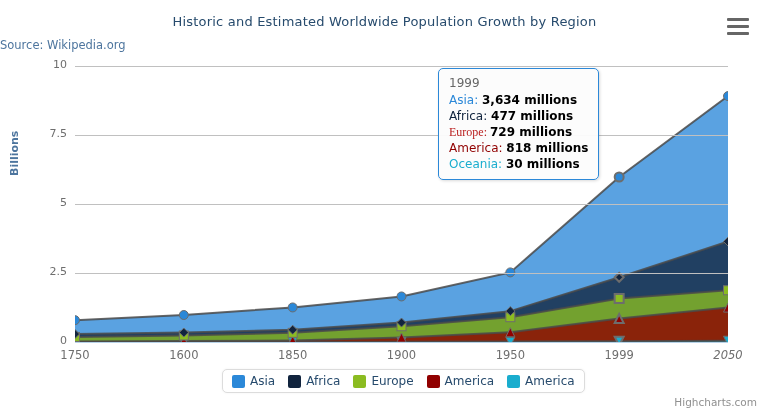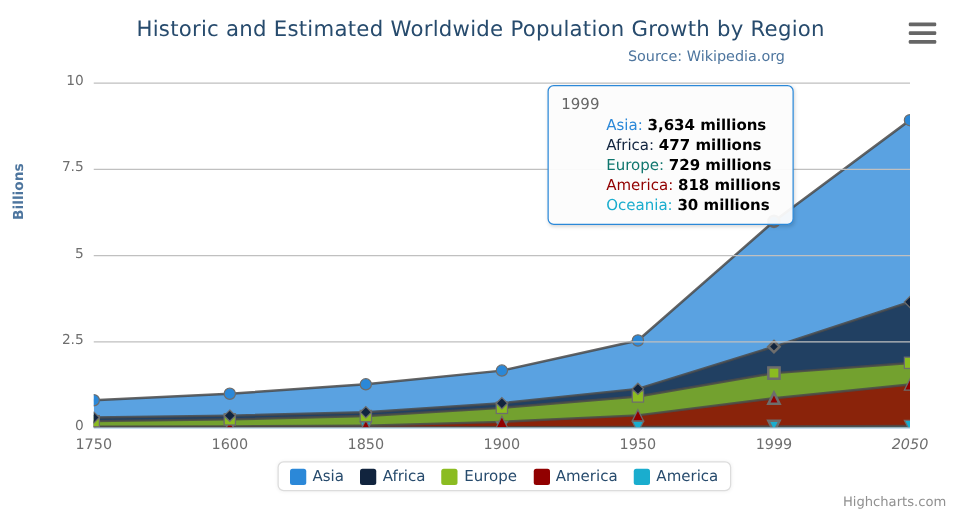--- a/index.html
+++ b/index.html
@@ -9,26 +9,26 @@
     font-family:"DejaVu Sans","Liberation Sans",sans-serif;
     overflow:hidden;
     position:relative;
   }
   #chart{position:absolute;left:0;top:0;width:769px;height:416px;}
 
   
   .title{
     position:absolute;left:0;top:14px;width:769px;
     text-align:center;
-    font-size:17px;color:#274b6d;font-weight:normal;
+    font-size:13px;color:#274b6d;font-weight:normal;
     letter-spacing:.2px;
   }
   .subtitle{
     position:absolute;left:0;top:38px;width:608px;
-    text-align:right;font-size:11.5px;color:#4d759e;margin-left:20px;
+    text-align:left;font-size:11.5px;color:#4d759e;
   }
 
   
   .ctx-btn{
     position:absolute;right:20px;top:18px;width:22px;height:18px;
     cursor:pointer;
   }
   .ctx-btn span{
     display:block;height:3px;background:#666;border-radius:1px;margin-bottom:4px;
   }
@@ -64,21 +64,21 @@
     background:rgba(252,252,252,.95);
     border:1px solid #2b88d8;border-radius:5px;
     padding:6px 10px 7px 10px;
     box-shadow:1px 1px 3px rgba(0,0,0,.15);
     z-index:30;
     font-size:12px;color:#333;
     line-height:16px;
   }
   .tt-header{color:#666;font-size:12px;margin-bottom:1px;}
   .tt-row{white-space:nowrap;font-size:12px;}
-  .tt-name{font-weight:normal;margin-left:36px;}
+  .tt-name{font-weight:normal;}
   .tt-val{font-weight:bold;color:#000;}
 
   
   .legend{
     position:absolute;left:222px;top:369px;
     border:1px solid #dcdcdc;border-radius:5px;
     background:#fff;
     padding:4px 9px;
     display:flex;align-items:center;gap:13px;
     box-shadow:0 0 3px rgba(0,0,0,.05);
@@ -181,21 +181,21 @@
       <div class="xtick" style="left: 475.333px;">1950</div>
       <div class="xtick" style="left: 584.167px;">1999</div>
       <div class="xtick" style="left: 693px; font-style: italic;">2050</div>
     </div>
 
   <div class="tooltip">
     <div class="tt-header">1999</div>
     <div id="tooltip-rows">
         <div class="tt-row"><span class="tt-name" style="color: rgb(43, 136, 216);">Asia: </span><span class="tt-val">3,634 millions</span></div>
         <div class="tt-row"><span class="tt-name" style="color: rgb(17, 36, 62);">Africa: </span><span class="tt-val">477 millions</span></div>
-        <div class="tt-row"><span class="tt-name" style="color: #0f766e;">Europe: </span><span class="tt-val">729 millions</span></div>
+        <div class="tt-row"><span class="tt-name" style="color: #b91c1c; font-family: Liberation Serif, serif;">Europe: </span><span class="tt-val">729 millions</span></div>
         <div class="tt-row"><span class="tt-name" style="color: rgb(145, 0, 0);">America: </span><span class="tt-val">818 millions</span></div>
         <div class="tt-row"><span class="tt-name" style="color: rgb(26, 173, 206);">Oceania: </span><span class="tt-val">30 millions</span></div>
       </div>
   </div>
 
   <div class="legend">
     <div id="legend-items" style="display:flex;align-items:flex-start;gap:13px;">
         <div class="legend-item">
           <span class="legend-swatch" style="background: rgb(43, 136, 216);"></span>
           <span class="legend-label">Asia</span>

